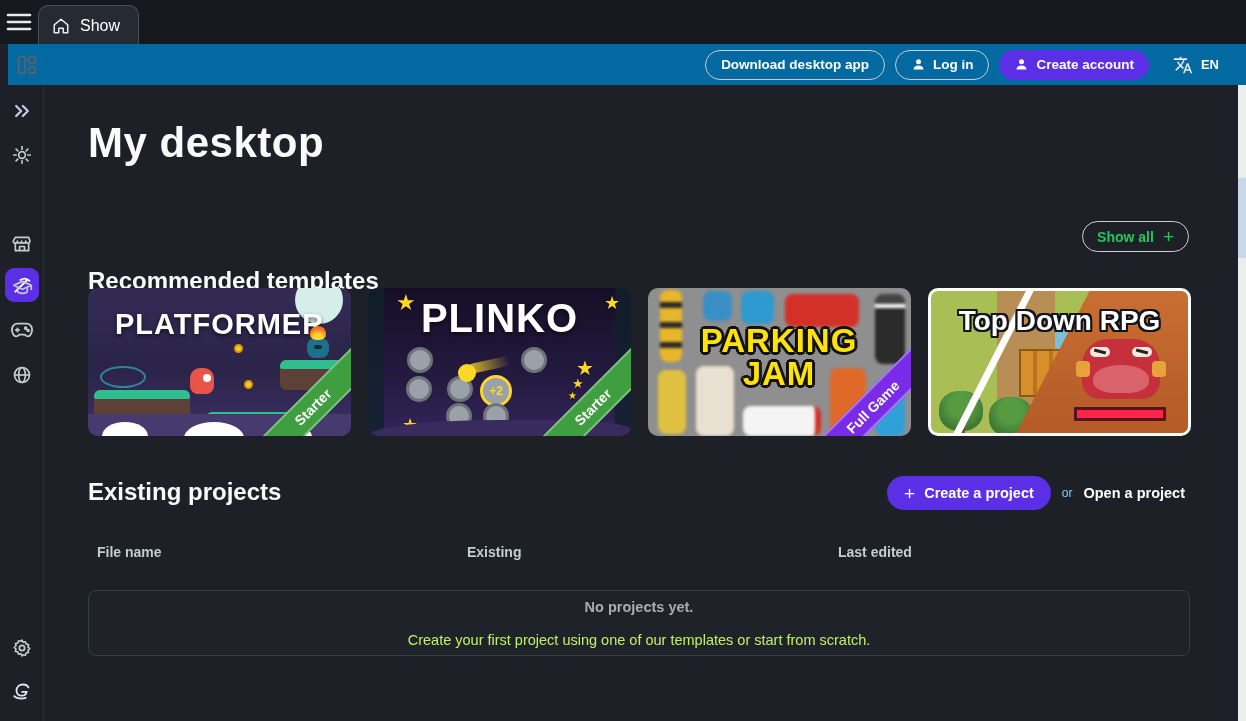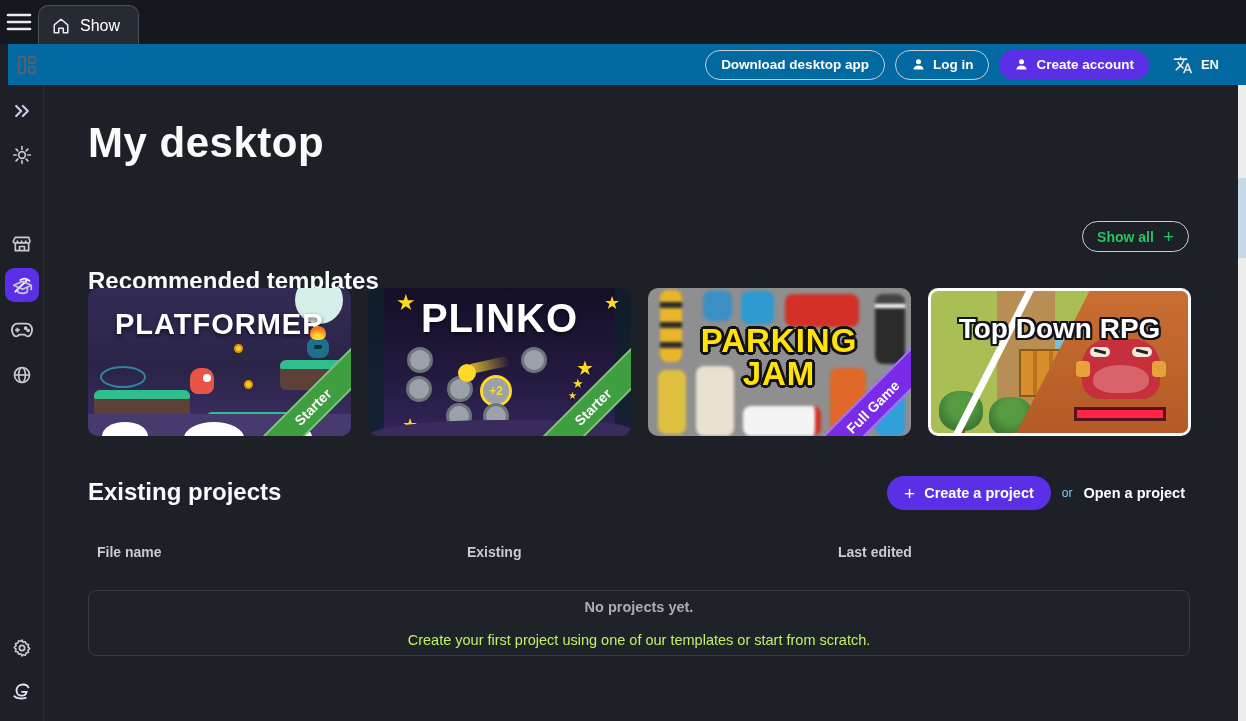--- a/index.html
+++ b/index.html
@@ -110,21 +110,21 @@
   .rpg-tree { position:absolute; width:44px; height:40px; background:radial-gradient(circle at 50% 35%, #569a42 35%, #3f7a34 70%); border-radius:45%; }
   .rpg-tree::after { content:""; position:absolute; left:18px; bottom:-8px; width:8px; height:12px; background:#7a4a28; }
   .rpg-right { position:absolute; inset:-3px; clip-path:polygon(62% 0, 100% 0, 100% 100%, 33% 100%); background:linear-gradient(180deg,#c96f33,#b35a26); }
   .rpg-slash { position:absolute; left:102px; top:-14px; width:7px; height:190px; background:#fff; transform:rotate(27deg); transform-origin:top left; }
   .rpg-frog { position:absolute; right:28px; top:48px; width:78px; height:60px; background:#c5303c; border-radius:26px 26px 18px 18px; }
   .rpg-frog::before { content:""; position:absolute; left:11px; top:26px; width:56px; height:28px; background:#d8636a; border-radius:50% 50% 40% 40%; }
   .rpg-frog .eye { position:absolute; top:8px; width:20px; height:10px; background:#f5e9dc; border-radius:5px; }
   .rpg-frog .eye::after { content:""; position:absolute; left:4px; top:3px; width:12px; height:3px; background:#222; transform:rotate(14deg); }
   .rpg-frog .cheek { position:absolute; top:22px; width:14px; height:16px; background:#e8a23c; border-radius:4px; }
   .rpg-hp { position:absolute; right:22px; bottom:12px; width:92px; height:14px; background:#ff2448; border:3px solid #571320; }
-  .rpg-title { top:22px; font-size:28px; letter-spacing:0; }
+  .rpg-title { top:14px; font-size:28px; letter-spacing:0; }
 
   
   .exist-head { position:absolute; left:43px; top:393px; }
   .exist-actions { position:absolute; right:53px; top:391px; display:flex; align-items:center; gap:11px; }
   .create-btn {
     height:34px; border-radius:17px; background:#5b2fe6; border:none; color:#fff;
     font-family:inherit; font-weight:bold; font-size:14.5px; display:flex; align-items:center; gap:9px;
     padding:0 17px; cursor:pointer;
   }
   .or-label { color:#7dd3fc; font-size:12px; }

